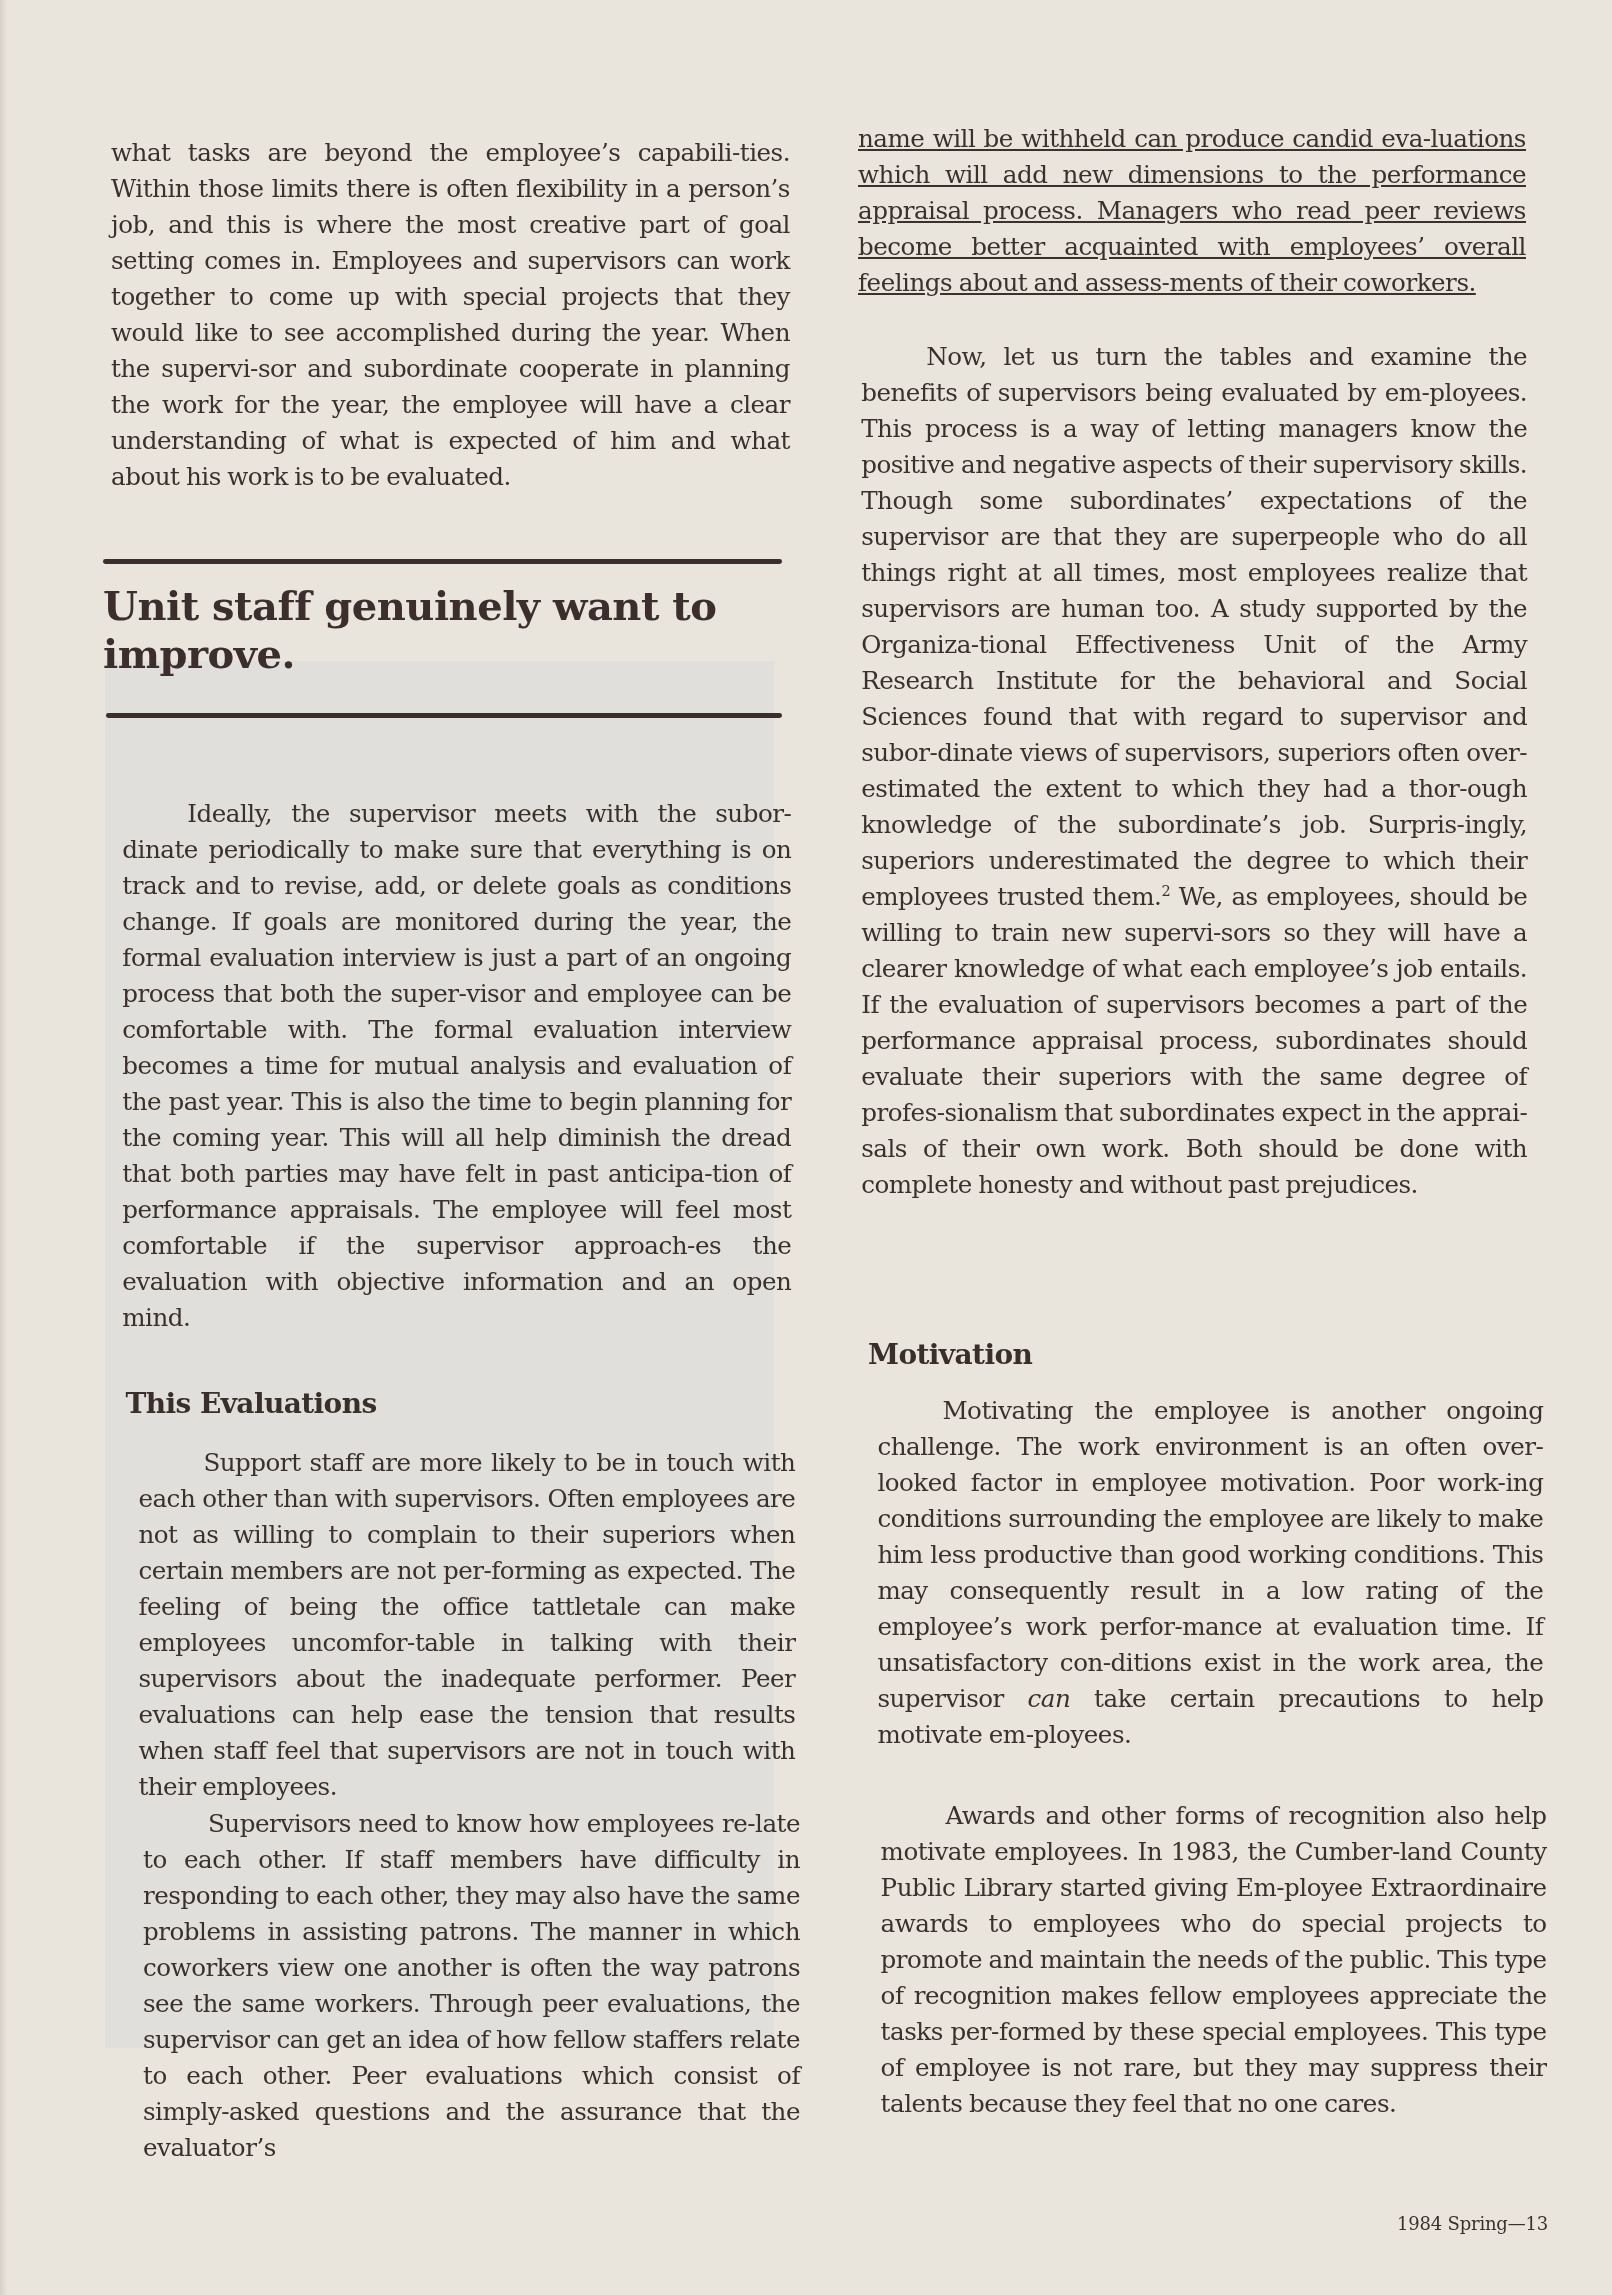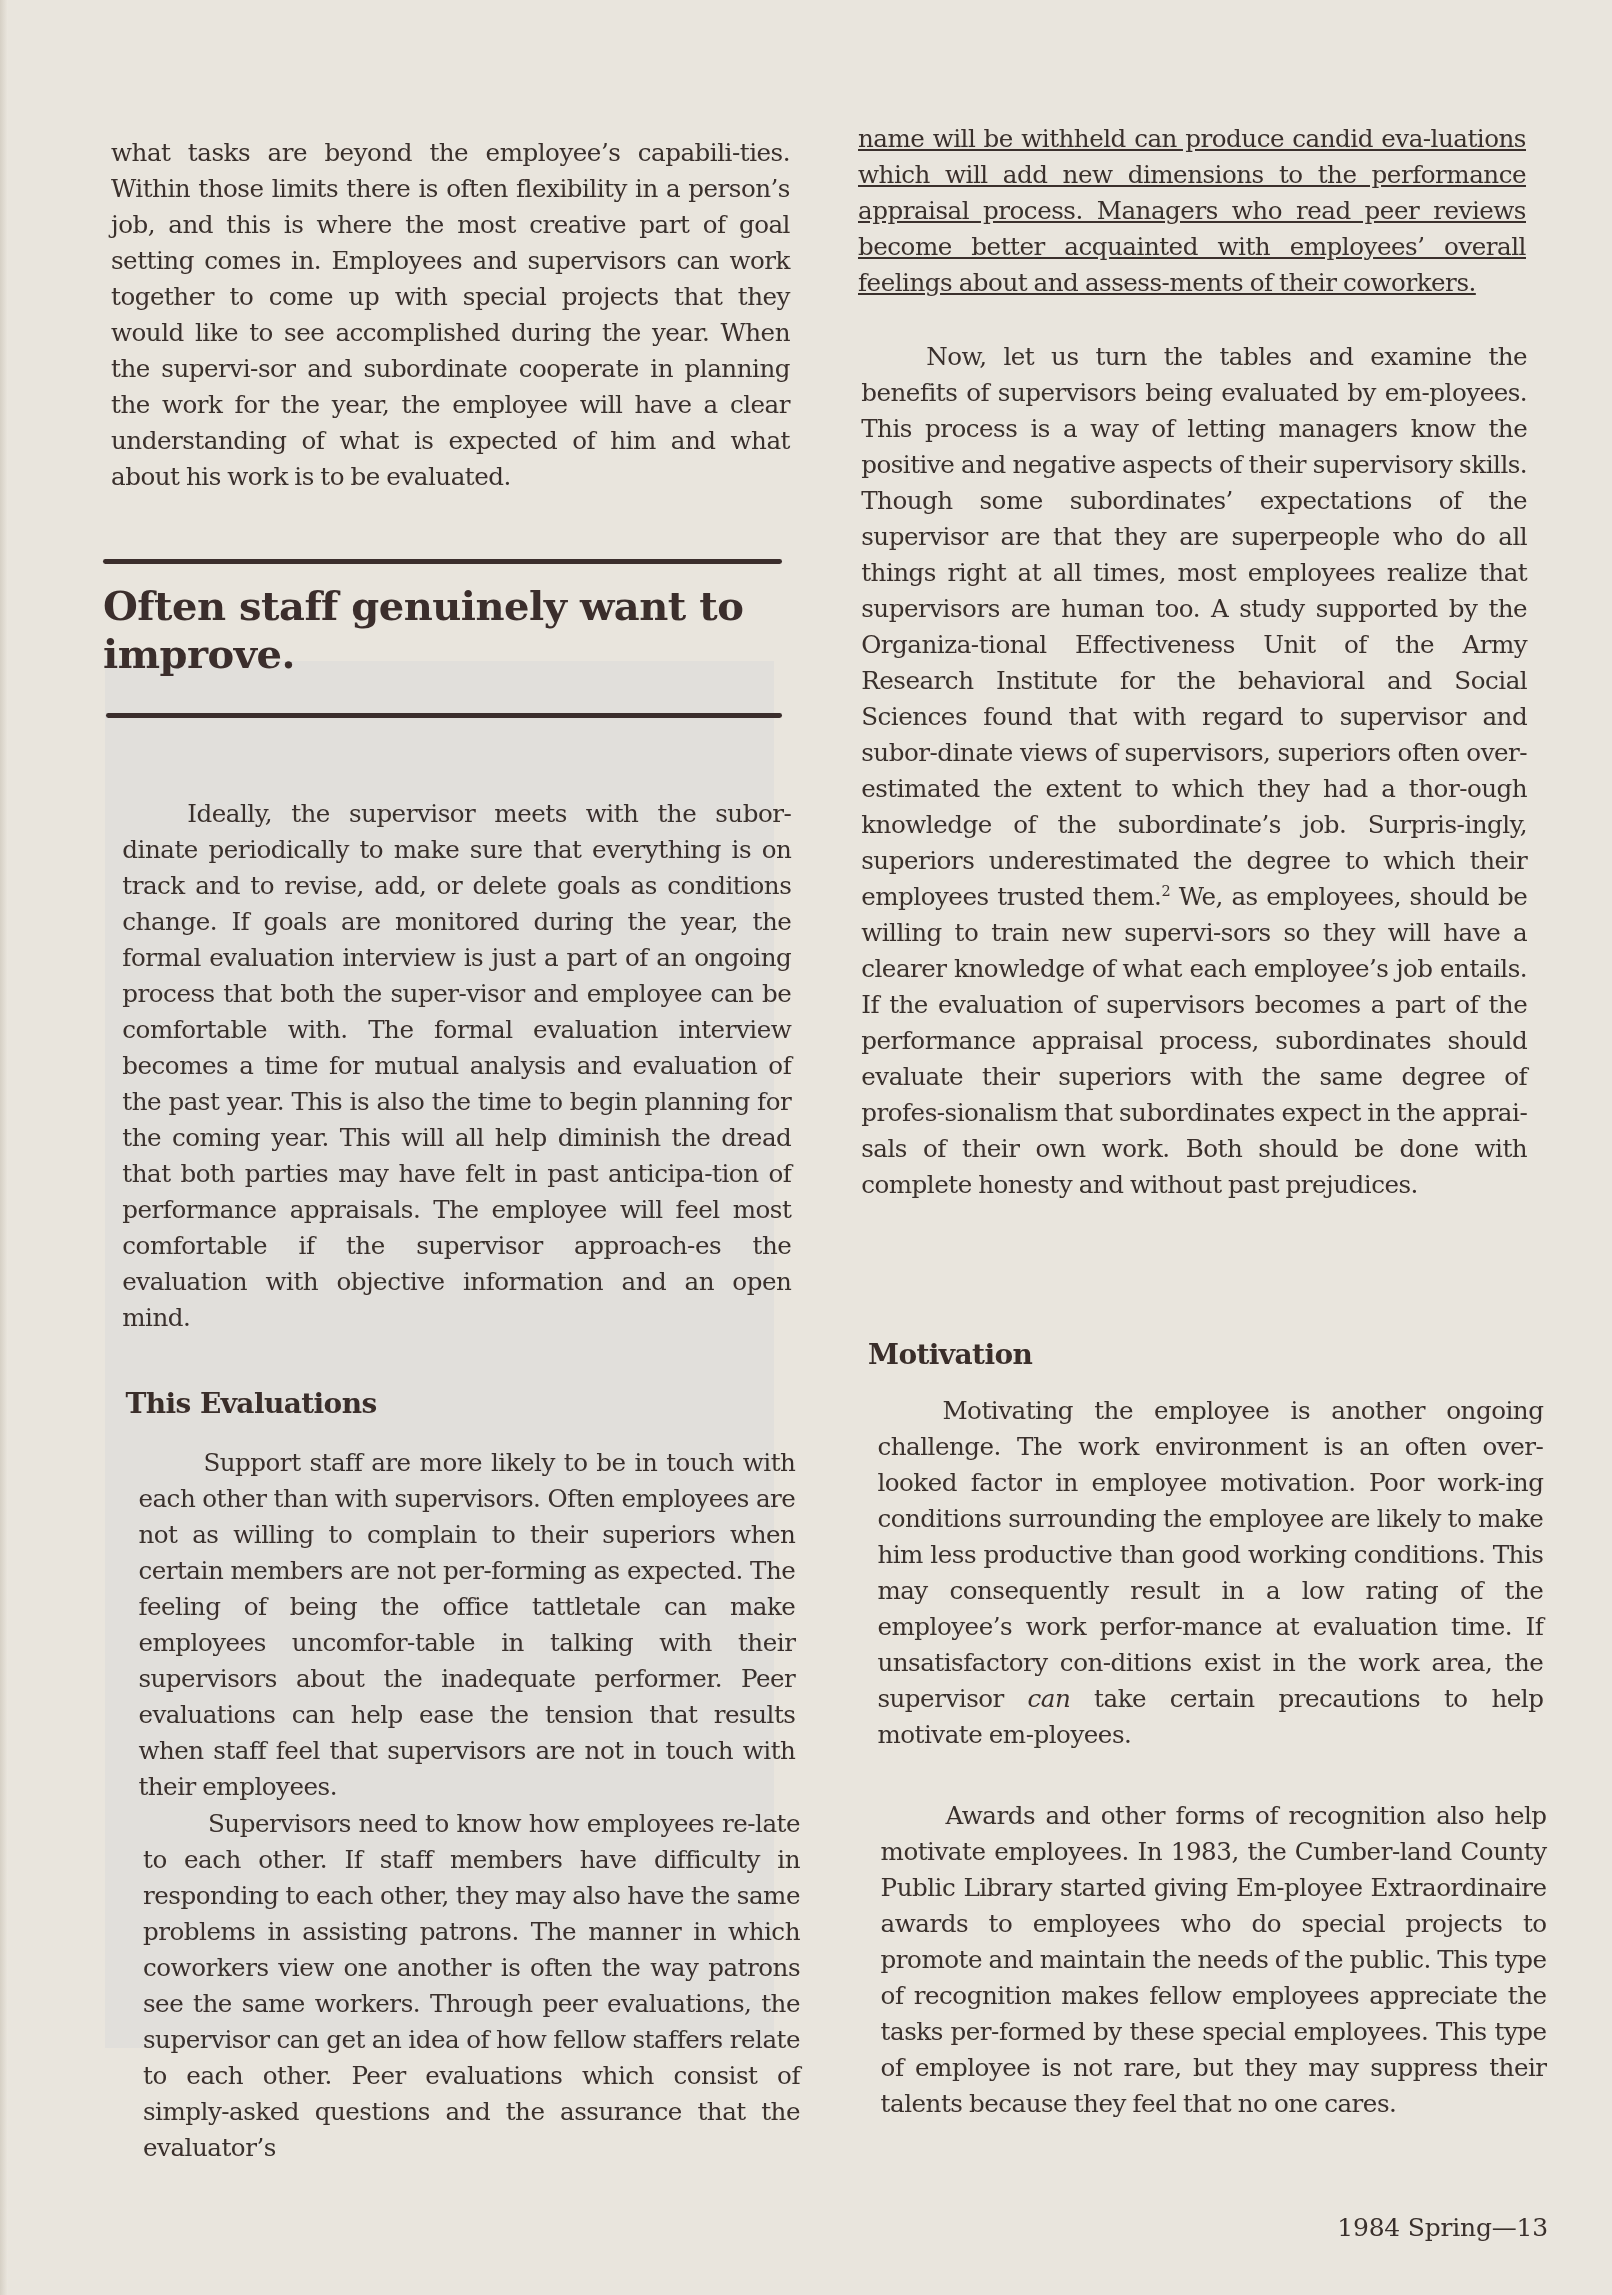--- a/index.html
+++ b/index.html
@@ -74,41 +74,41 @@
       font-size: 40px;
       line-height: 48px;
       font-weight: bold;
       letter-spacing: -0.5px;
       color: #3b2e2c;
     }
     .footer {
       position: absolute;
       right: 65px;
       top: 2213px;
-      font-size: 25px;
+      font-size: 18px;
       color: #3a302c;
       letter-spacing: -0.2px;
     }
     sup {
       font-size: 14.5px;
       line-height: 0;
     }
     em { }
   </style>
 </head>
 <body>
 
 <div class="page-edge"></div>
 <div class="shade-box"></div>
 
 <div class="column col-left">
   <p class="para" style="top:127px; left:0; width:679px;">what tasks are beyond the employee’s capabili-ties. Within those limits there is often flexibility in a person’s job, and this is where the most creative part of goal setting comes in. Employees and supervisors can work together to come up with special projects that they would like to see accomplished during the year. When the supervi-sor and subordinate cooperate in planning the work for the year, the employee will have a clear understanding of what is expected of him and what about his work is to be evaluated.</p>
 
   <div class="pullquote-rule" style="top:559px; left:0; width:679px;"></div>
-  <p class="pullquote" style="top:582px; left:0; width:679px;">Often staff genuinely want to improve.</p>
+  <p class="pullquote" style="top:582px; left:0; width:679px;">Unit staff genuinely want to improve.</p>
   <div class="pullquote-rule" style="top:713px; left:3.2px; width:676px;"></div>
 
   <p class="para indent" style="top:788px; left:11.3px; width:669px;">Ideally, the supervisor meets with the subor-dinate periodically to make sure that everything is on track and to revise, add, or delete goals as conditions change. If goals are monitored during the year, the formal evaluation interview is just a part of an ongoing process that both the super-visor and employee can be comfortable with. The formal evaluation interview becomes a time for mutual analysis and evaluation of the past year. This is also the time to begin planning for the coming year. This will all help diminish the dread that both parties may have felt in past anticipa-tion of performance appraisals. The employee will feel most comfortable if the supervisor approach-es the evaluation with objective information and an open mind.</p>
 
   <h3 class="subhead" style="top:1387px; left:22.6px;">This Evaluations</h3>
 
   <p class="para indent" style="top:1437px; left:27.4px; width:657px;">Support staff are more likely to be in touch with each other than with supervisors. Often employees are not as willing to complain to their superiors when certain members are not per-forming as expected. The feeling of being the office tattletale can make employees uncomfor-table in talking with their supervisors about the inadequate performer. Peer evaluations can help ease the tension that results when staff feel that supervisors are not in touch with their employees.</p>
 
   <p class="para indent" style="top:1798px; left:32px; width:657px;">Supervisors need to know how employees re-late to each other. If staff members have difficulty in responding to each other, they may also have the same problems in assisting patrons. The manner in which coworkers view one another is often the way patrons see the same workers. Through peer evaluations, the supervisor can get an idea of how fellow staffers relate to each other. Peer evaluations which consist of simply-asked questions and the assurance that the evaluator’s</p>
 </div>

